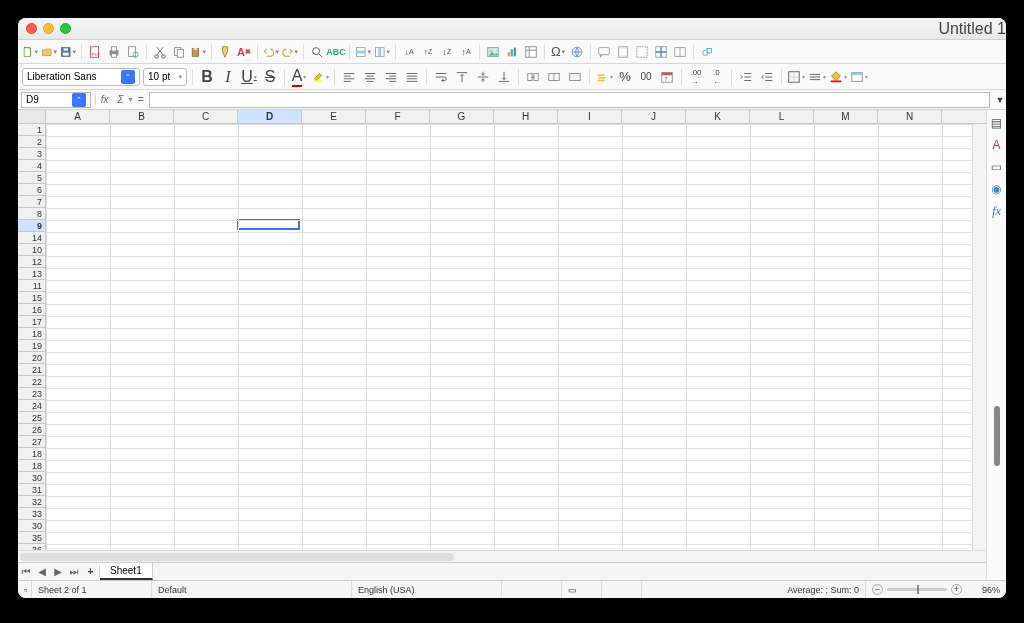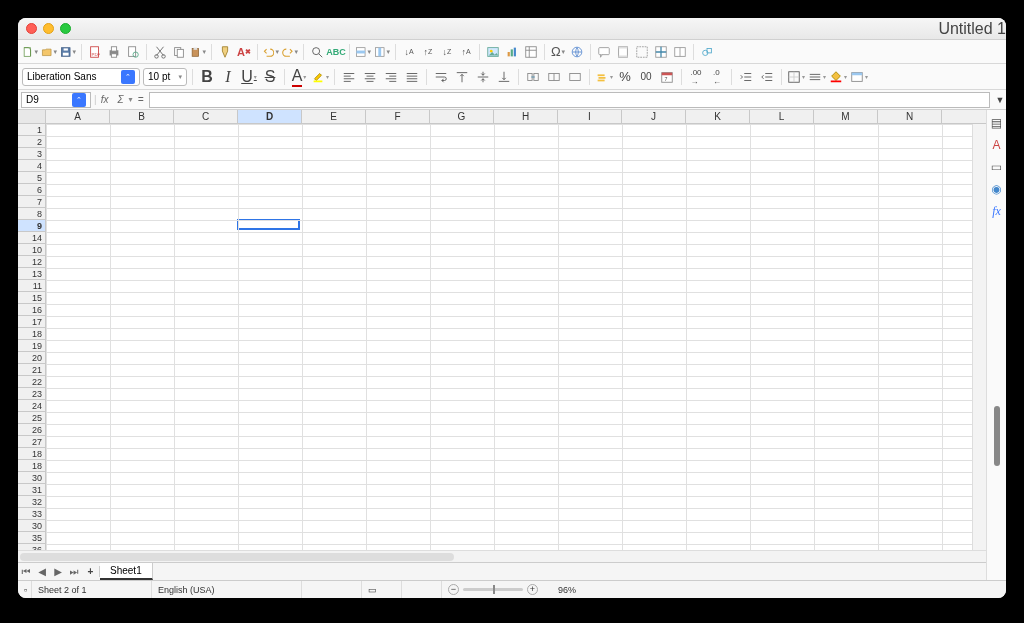--- a/index.html
+++ b/index.html
@@ -543,24 +543,26 @@
       <div class="sp-ico">▭</div>
       <div class="sp-ico" style="color:#48c">◉</div>
       <div class="sp-ico fx">fx</div>
       <div class="sp-handle"></div>
     </div>
   </div>
 
   <div class="status">
     <div class="status-cell" style="width:14px">▫</div>
     <div class="status-cell" style="width:120px">Sheet 2 of 1</div>
+    <div class="status-cell" style="width:200px">Default</div>
     <div class="status-cell" style="width:150px">English (USA)</div>
     <div class="status-cell" style="width:60px"></div>
     <div class="status-cell" style="width:40px">▭</div>
     <div class="status-cell" style="width:40px"></div>
+    <div class="status-cell status-spacer" style="justify-content:flex-end">Average: ; Sum: 0</div>
     <div class="zoom">
       <span style="border:1px solid #aaa;border-radius:50%;width:11px;height:11px;line-height:9px;text-align:center">−</span>
       <div class="zoom-slider"></div>
       <span style="border:1px solid #aaa;border-radius:50%;width:11px;height:11px;line-height:9px;text-align:center">+</span>
       <span style="width:34px;text-align:right">96%</span>
     </div>
   </div>
 
 </div>
 

